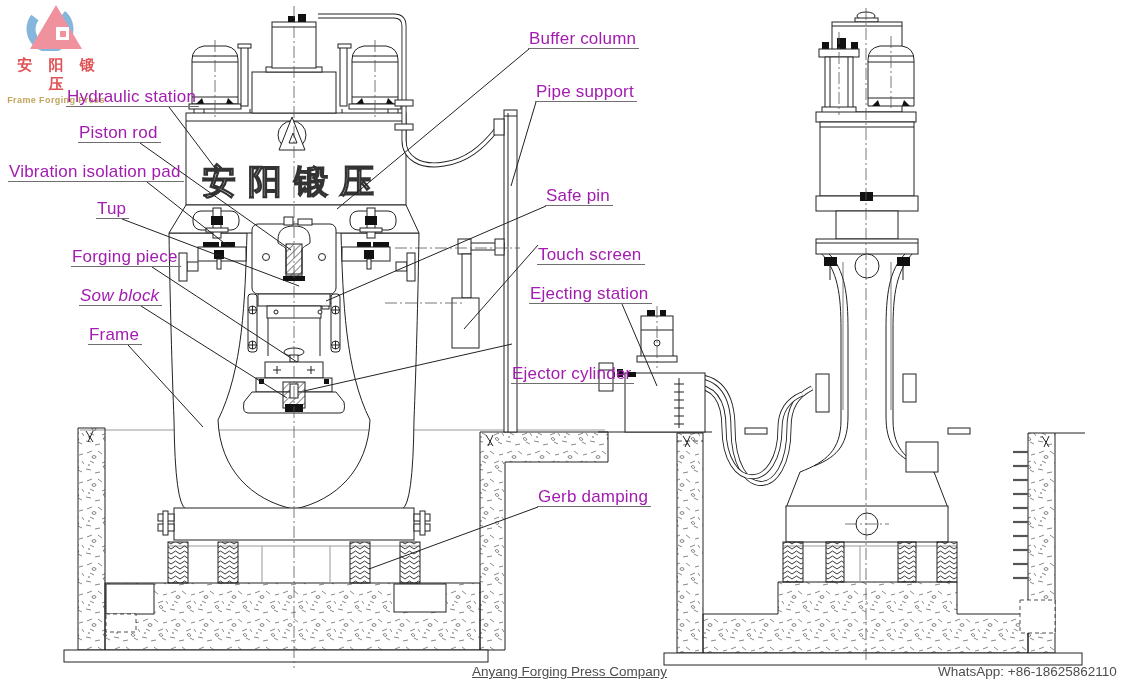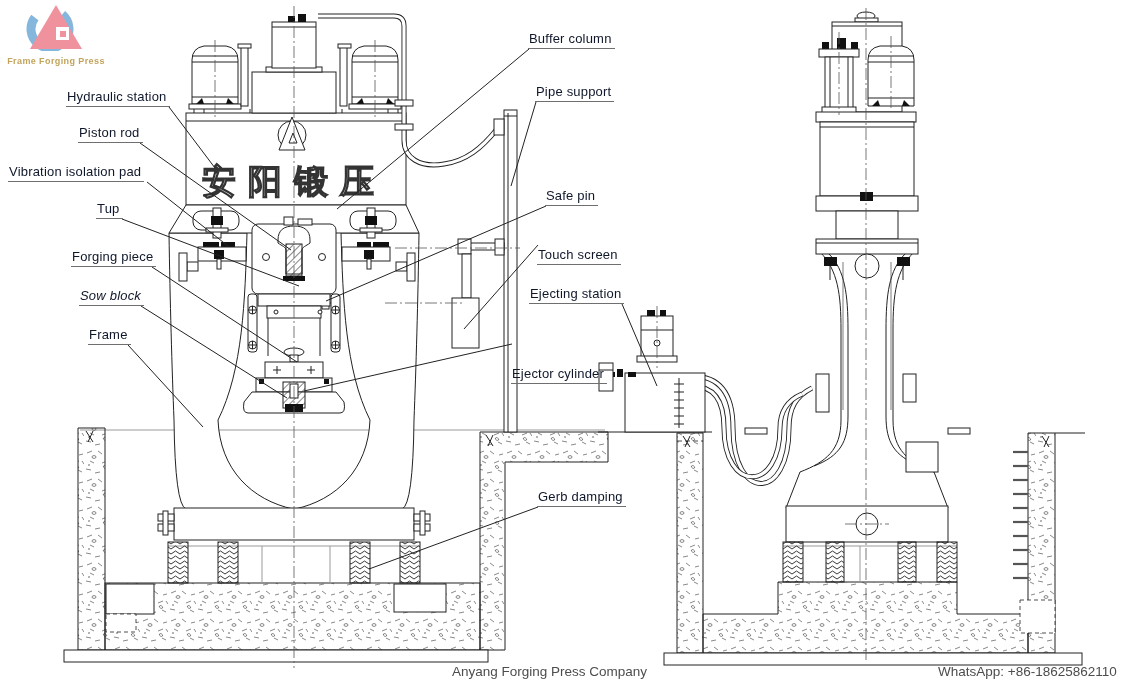--- a/index.html
+++ b/index.html
@@ -1,29 +1,29 @@
 <!DOCTYPE html>
 <html><head>
 <meta charset="utf-8">
 <style>
   html,body{margin:0;padding:0;background:#fff;}
   .canvas{position:relative;width:1129px;height:683px;background:#fff;overflow:hidden;
           font-family:"Liberation Sans",sans-serif;}
   .drawing{position:absolute;left:0;top:0;}
   
-  .callout{position:absolute;font-size:13px;color:#0f172a;letter-spacing:.2px;white-space:nowrap;
+  .callout{position:absolute;font-size:17px;color:#a21caf;letter-spacing:.2px;white-space:nowrap;
            border-bottom:1px solid #6f6f6f;padding:0 3px 1px 1px;line-height:16px;text-align:center;}
   
   .logo{position:absolute;left:6px;top:3px;width:100px;text-align:center;}
   .logo-zh{font-size:15px;font-weight:bold;color:#e05255;letter-spacing:6px;margin-top:1px;
            padding-left:6px;}
   .logo-en{font-size:9px;font-weight:bold;color:#c2a45c;letter-spacing:.4px;margin-top:1px;}
   
   .footer-item{position:absolute;top:664px;font-size:13.5px;color:#4d4d4d;white-space:nowrap;}
-  .f-company{left:452px;}
+  .f-company{left:472px;text-decoration:underline;}
   .f-email{left:690px;}
   .f-whatsapp{left:938px;}
 </style>
 </head>
 <body>
 
 <div class="canvas">
 
 <svg class="drawing" width="1129" height="683" viewBox="0 0 1129 683">
   <defs>
@@ -362,20 +362,21 @@
   </g>
 </svg>
 
 <div class="logo">
   <svg width="100" height="48" viewBox="0 0 100 48">
     <circle cx="44" cy="26" r="19" fill="none" stroke="#85b7dd" stroke-width="9" stroke-dasharray="88 32" transform="rotate(-50 44 26)"></circle>
     <path d="M24,46 L50,2 L76,46 Z" fill="#f0919e"></path>
     <rect x="50" y="24" width="13" height="13" fill="#ffffff"></rect>
     <rect x="54" y="28" width="6" height="6" fill="#f0919e"></rect>
   </svg>
+  <div class="logo-zh">安 阳 锻 压</div>
   <div class="logo-en">Frame Forging  Press</div>
 </div>
 
 <div class="callout" style="left:66px;top:89px;">Hydraulic station</div>
 <div class="callout" style="left:78px;top:125px;">Piston rod</div>
 <div class="callout" style="left:8px;top:164px;">Vibration isolation pad</div>
 <div class="callout" style="left:96px;top:201px;">Tup</div>
 <div class="callout" style="left:71px;top:249px;">Forging piece</div>
 <div class="callout" style="left:79px;top:288px;font-style:italic;">Sow block</div>
 <div class="callout" style="left:88px;top:327px;">Frame</div>

